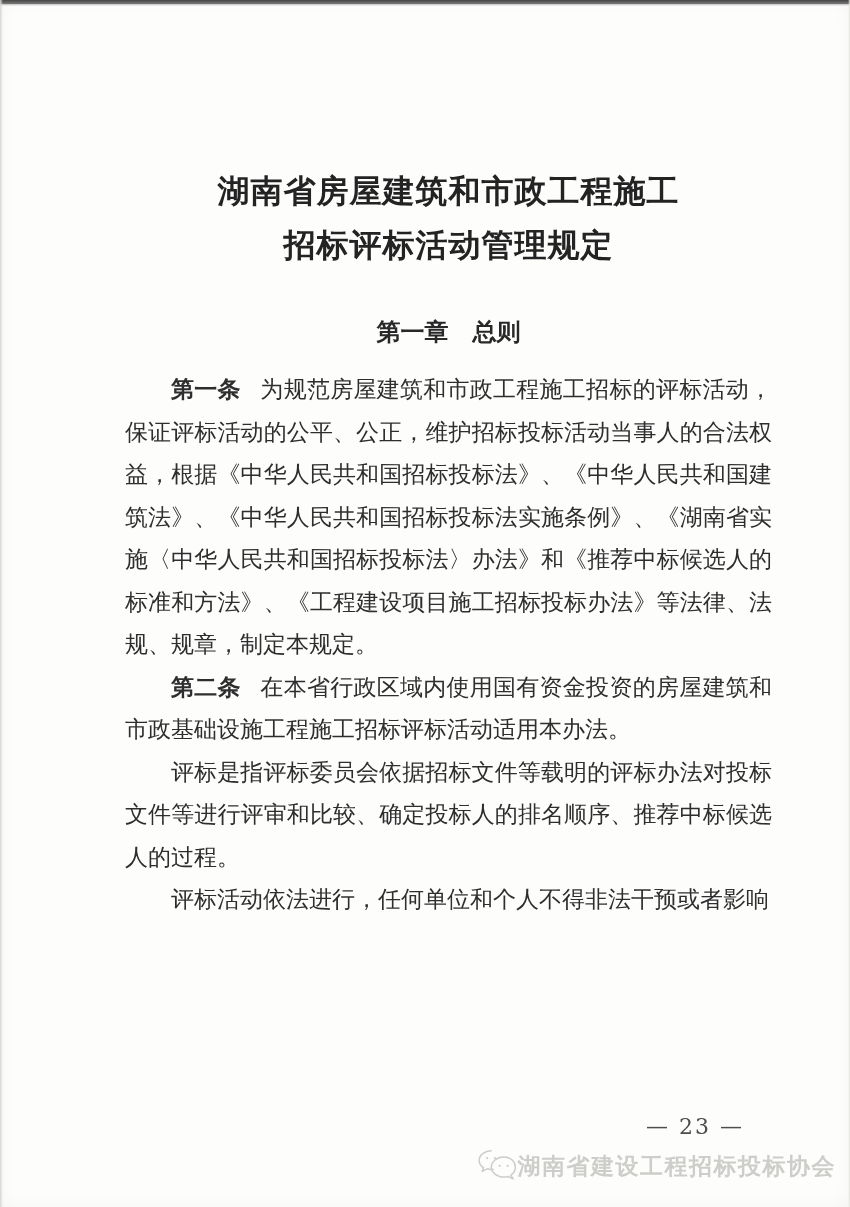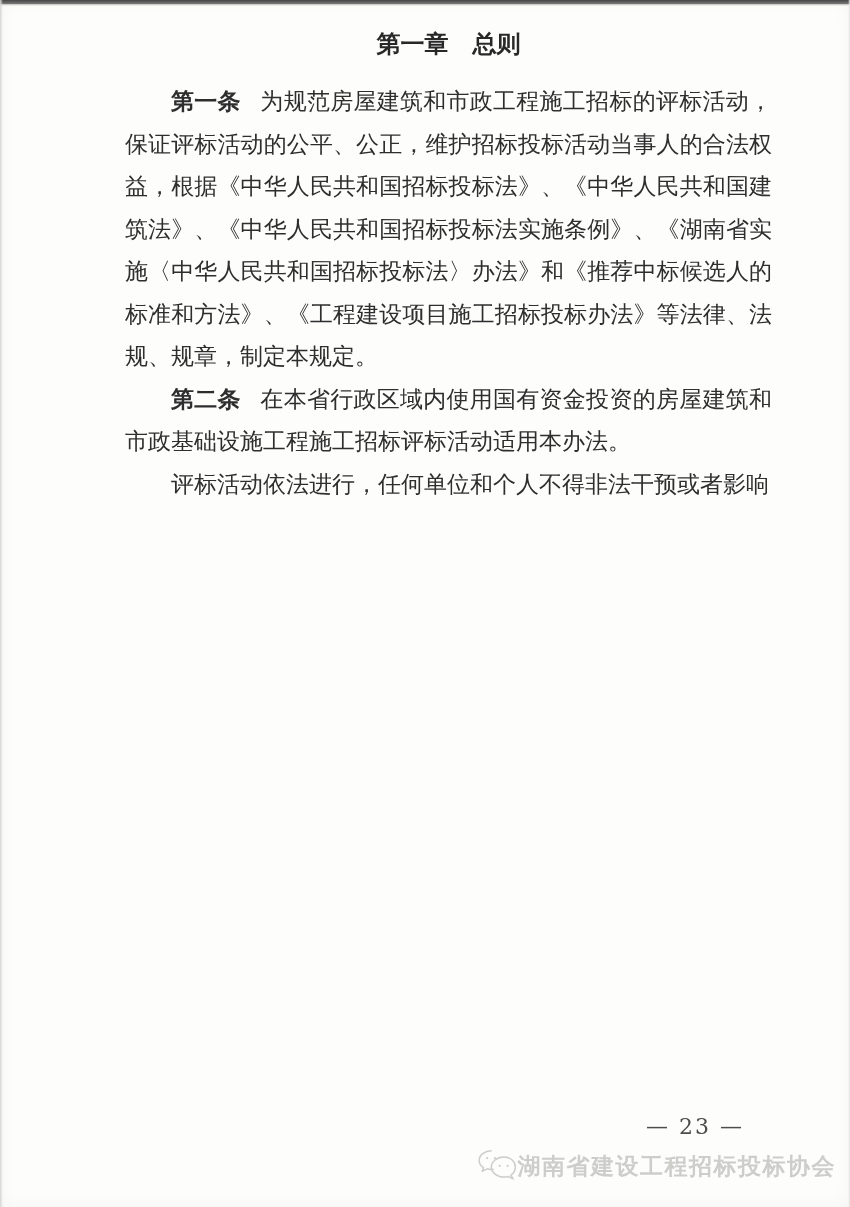--- a/index.html
+++ b/index.html
@@ -33,21 +33,21 @@
     margin: 164px 78px 0 125px;
     text-align: center;
     font-size: 32px;
     font-weight: bold;
     line-height: 54px;
     letter-spacing: 1px;
     color: #232323;
   }
   .title .title-line { display: block; }
   .chapter {
-    margin: 28px 78px 0 125px;
+    margin: 44px 78px 0 125px;
     text-align: center;
     font-size: 24px;
     font-weight: bold;
     line-height: 32px;
     color: #282828;
   }
   .body-text {
     margin: 20px 78px 0 125px;
     font-size: 23px;
     line-height: 42.5px;
@@ -82,26 +82,31 @@
 </head>
 <body>
 
 <div class="page">
 
   <div class="scan-top"></div>
   <div class="scan-top-soft"></div>
   <div class="scan-left"></div>
   <div class="scan-right"></div>
 
+  <h1 class="title">
+    <span class="title-line">湖南省房屋建筑和市政工程施工</span>
+    <span class="title-line">招标评标活动管理规定</span>
+  </h1>
 
   <h2 class="chapter">第一章　总则</h2>
 
   <div class="body-text">
     <p><span class="article-label">第一条</span><span>为规范房屋建筑和市政工程施工招标的评标活动，保证评标活动的公平、公正，维护招标投标活动当事人的合法权益，根据《中华人民共和国招标投标法》、《中华人民共和国建筑法》、《中华人民共和国招标投标法实施条例》、《湖南省实施〈中华人民共和国招标投标法〉办法》和《推荐中标候选人的标准和方法》、《工程建设项目施工招标投标办法》等法律、法规、规章，制定本规定。</span></p>
     <p><span class="article-label">第二条</span><span>在本省行政区域内使用国有资金投资的房屋建筑和市政基础设施工程施工招标评标活动适用本办法。</span></p>
+    <p><span class="article-label"></span><span>评标是指评标委员会依据招标文件等载明的评标办法对投标文件等进行评审和比较、确定投标人的排名顺序、推荐中标候选人的过程。</span></p>
     <p><span class="article-label"></span><span>评标活动依法进行，任何单位和个人不得非法干预或者影响</span></p>
   </div>
 
   <div class="page-number">— 23 —</div>
 
   <div class="footer-watermark">
     <span>
       <svg width="42" height="36" viewBox="0 0 44 38" fill="none" stroke="currentColor" stroke-width="1.6" stroke-linecap="round" stroke-linejoin="round">
         <path d="M16 3 C9 3 3.2 7.5 3.2 13.1 c0 3.1 1.8 5.9 4.6 7.7 L6.4 24.6 l5.2-2.6 c1.4 0.4 2.9 0.6 4.4 0.6 0.6 0 1.2 0 1.8-0.1"></path>
         <circle cx="11.6" cy="10.6" r="1.2" fill="currentColor" stroke="none"></circle>

